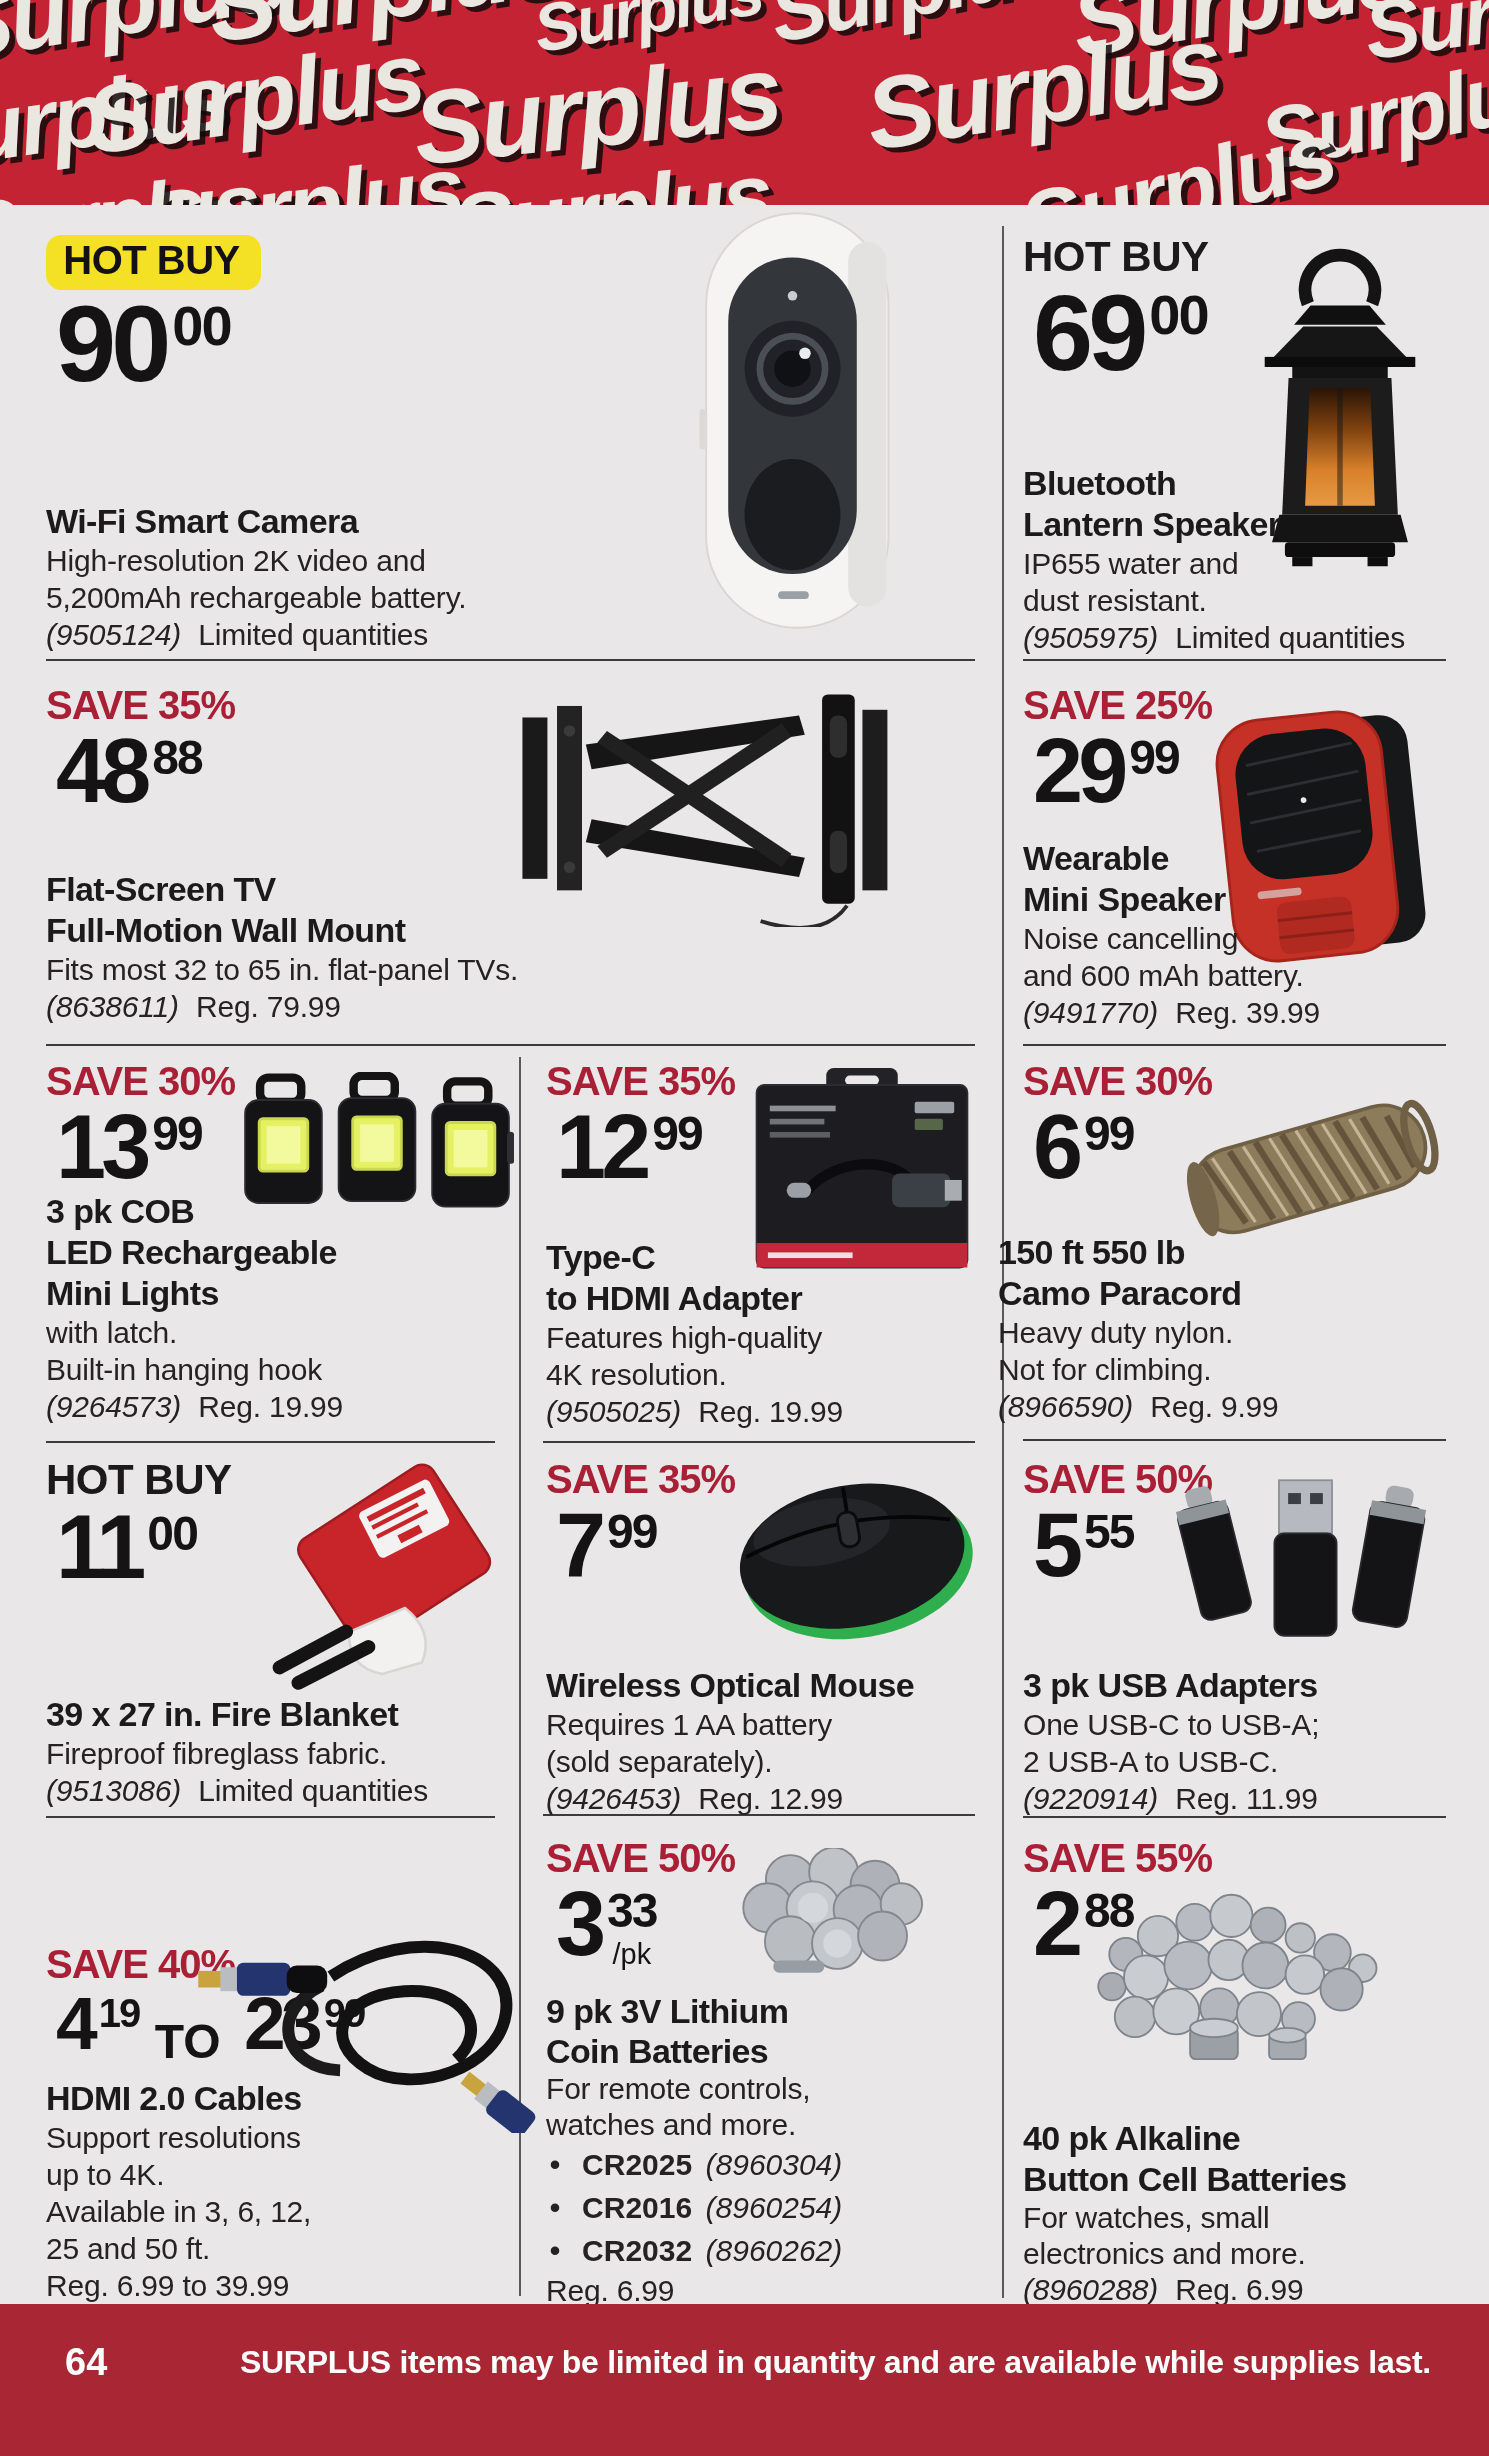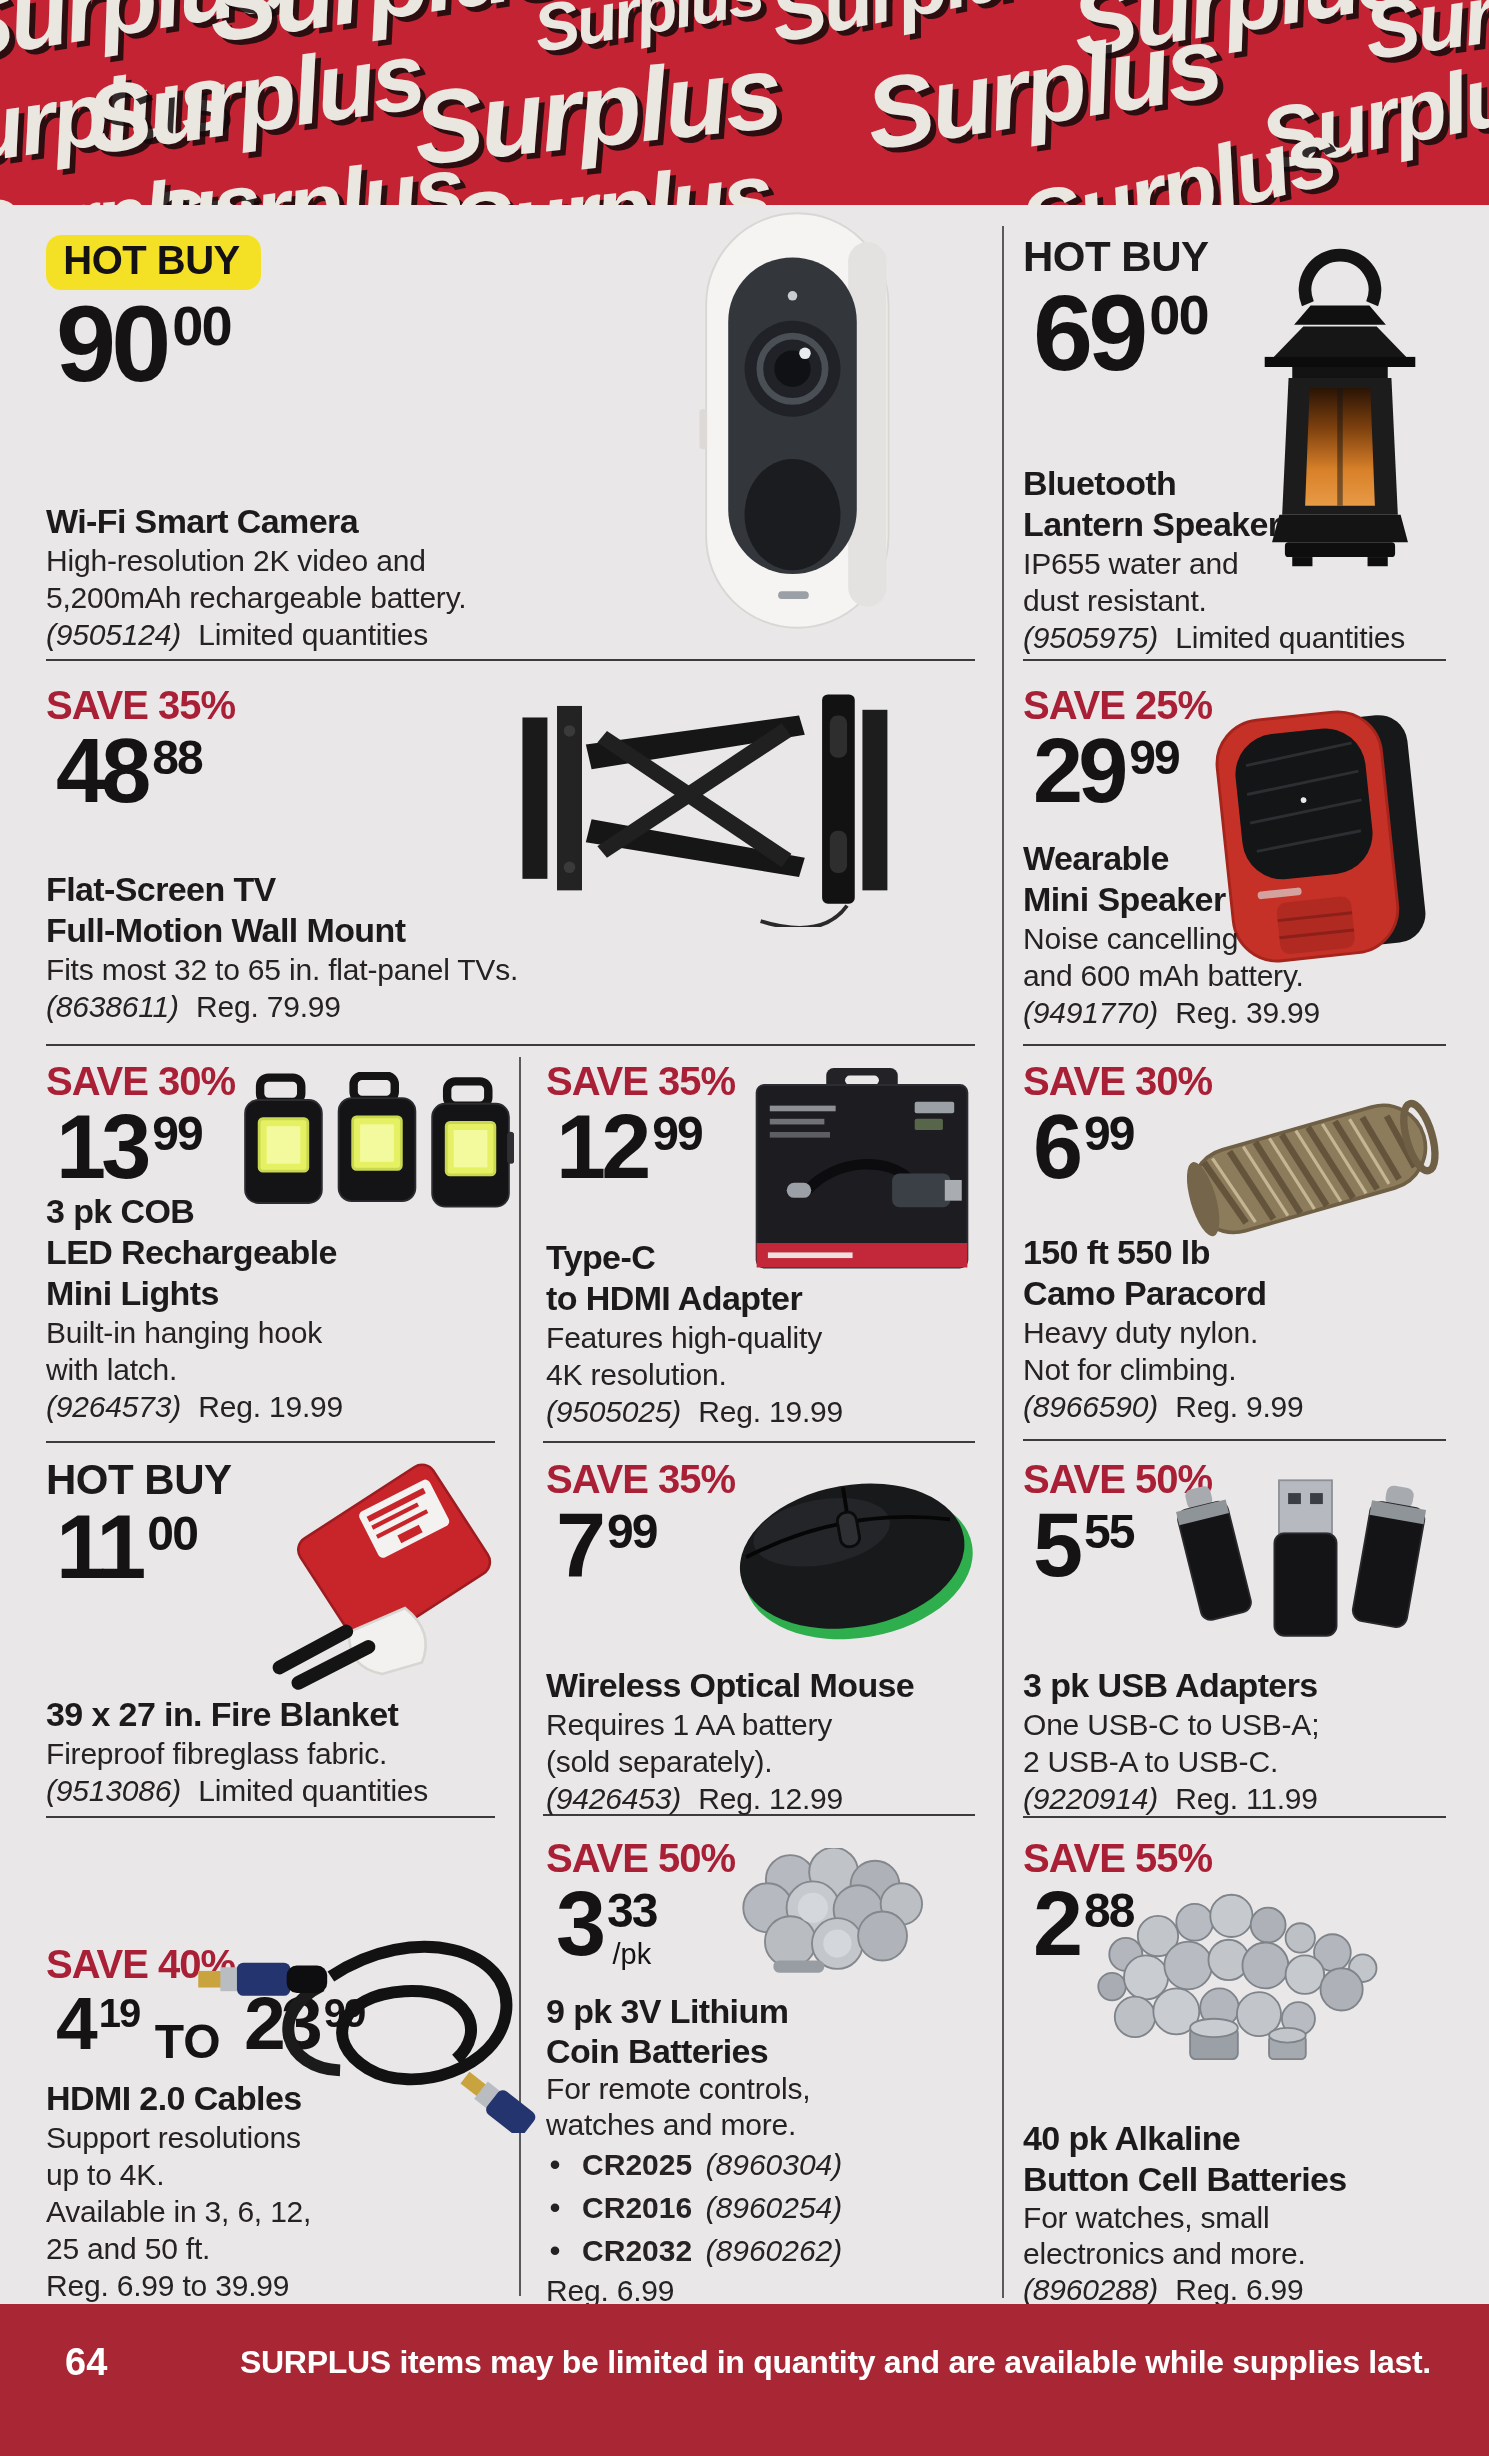--- a/index.html
+++ b/index.html
@@ -240,22 +240,22 @@
       <rect x="4" y="30" width="82" height="110" rx="14" fill="#141417" stroke="#2b2b30" stroke-width="2"></rect>
       <rect x="19" y="50" width="52" height="56" rx="4" fill="#e6f063" stroke="#c9d84e" stroke-width="3"></rect>
       <rect x="27" y="58" width="36" height="40" fill="#f3fa9e"></rect>
       <rect x="84" y="60" width="8" height="34" rx="4" fill="#2e2e33"></rect>
     </g>
   </svg>
   <div class="tb" style="left:46px;top:1191px;width:447px">
     <div class="title">3 pk COB</div>
     <div class="title">LED Rechargeable</div>
     <div class="title">Mini Lights</div>
+    <div class="desc">with latch.</div>
     <div class="desc">Built-in hanging hook</div>
-    <div class="desc">with latch.</div>
     <div class="desc">
       <span class="sku">(9264573)</span><span class="tail">Reg. 19.99</span>
     </div>
   </div>
 
   <div class="cell" style="left:546px;top:1060px;width:432px;height:375px">
     <div class="save">SAVE 35%</div>
     <div class="price price-lg">
       <span class="d">12</span>
       <span class="c">99</span>
@@ -312,21 +312,21 @@
           <path d="M94,61 l26,86"></path>
           <path d="M124,60 l26,88"></path>
         <path d="M154,60 l26,88"></path>
           <path d="M184,61 l25,86"></path>
           <path d="M214,64 l22,80"></path>
       </g>
       <ellipse cx="36" cy="104" rx="14" ry="42" fill="#75654a"></ellipse>
       <ellipse cx="282" cy="104" rx="14" ry="38" fill="none" stroke="#6e5f45" stroke-width="8"></ellipse>
     </g>
   </svg>
-  <div class="tb" style="left:1023px;top:1232px;width:423px">
+  <div class="tb" style="left:998px;top:1232px;width:423px">
     <div class="title">150 ft 550 lb</div>
     <div class="title">Camo Paracord</div>
     <div class="desc">Heavy duty nylon.</div>
     <div class="desc">Not for climbing.</div>
     <div class="desc">
       <span class="sku">(8966590)</span><span class="tail">Reg. 9.99</span>
     </div>
   </div>
 
   <div class="cell" style="left:46px;top:1458px;width:447px;height:355px">

